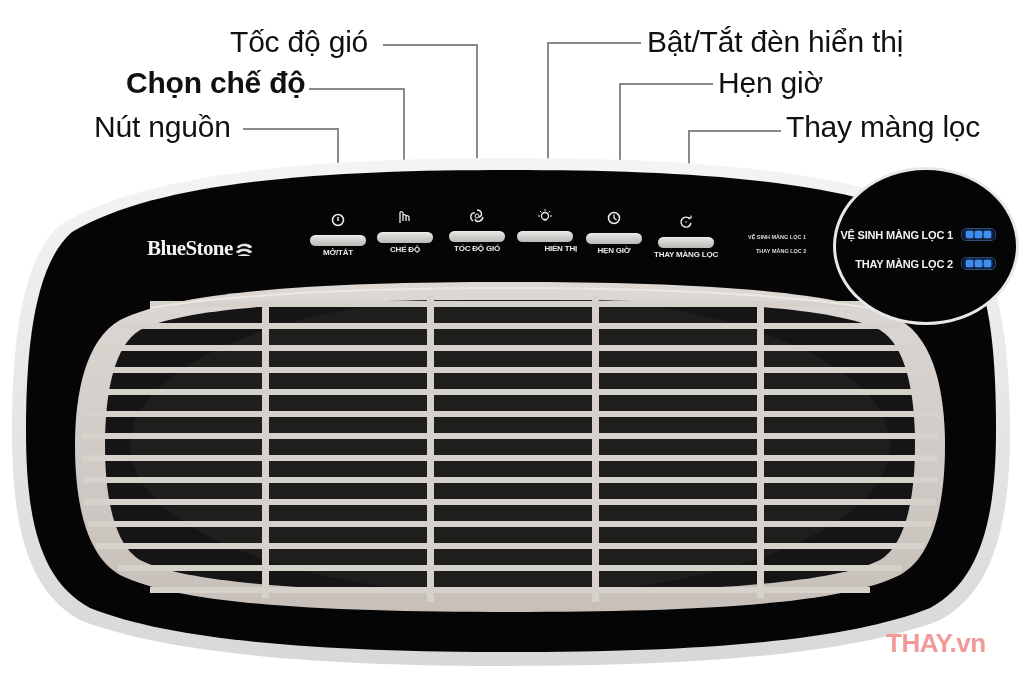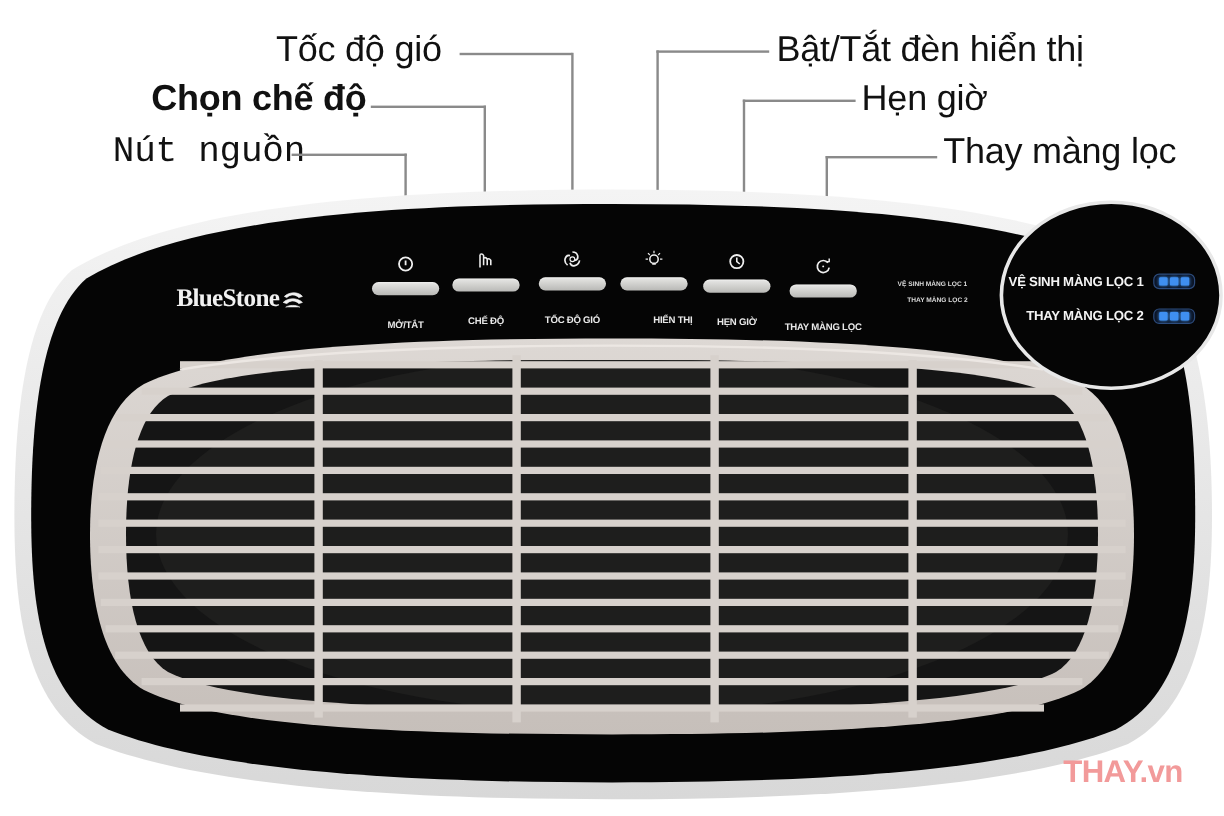--- a/index.html
+++ b/index.html
@@ -5,35 +5,35 @@
   html,body{margin:0;padding:0;}
   body{width:1020px;height:680px;background:#ffffff;position:relative;overflow:hidden;font-family:"Liberation Sans",sans-serif;}
   .callout{position:absolute;font-size:30px;color:#111;white-space:nowrap;line-height:1;letter-spacing:-0.2px;}
   .leader{position:absolute;background:#8a8a8a;}
   .device{position:absolute;left:0;top:0;width:1020px;height:680px;}
   .brand{position:absolute;left:147px;top:236px;color:#f2f2f2;font-family:Liberation Serif, serif;font-weight:bold;font-size:21px;letter-spacing:-0.6px;}
   .brand-mark{display:inline-block;vertical-align:middle;margin-left:2px;}
   .ctrl{position:absolute;width:64px;text-align:center;}
   .ctrl .ico{height:18px;display:flex;justify-content:center;align-items:center;}
   .ctrl .btn{margin:6px auto 0;width:56px;height:11px;border-radius:6px;background:linear-gradient(#e8e8e6,#b9b9b6);box-shadow:0 1px 1px rgba(255,255,255,.3) inset;cursor:pointer;}
-  .ctrl .lbl{margin-top:20px;color:#e8e8e8;font-size:8px;font-weight:bold;letter-spacing:-0.2px;white-space:nowrap;}
+  .ctrl .lbl{margin-top:2px;color:#e8e8e8;font-size:8px;font-weight:bold;letter-spacing:-0.2px;white-space:nowrap;}
   .small-ind{position:absolute;color:#dcdcdc;font-size:5.5px;font-weight:bold;white-space:nowrap;text-align:right;}
   .zoom-circle{position:absolute;left:833px;top:167px;width:186px;height:158px;border-radius:50%;background:#050505;border:3px solid #e8e8e8;box-sizing:border-box;}
   .zrow{position:absolute;right:20px;display:flex;align-items:center;gap:8px;}
   .zrow .zl{color:#f4f4f4;font-size:11px;font-weight:bold;letter-spacing:-0.2px;white-space:nowrap;}
   .leds{display:flex;gap:2px;padding:2px 4px;border:1px solid #2c4a7a;border-radius:5px;background:#0b1426;}
   .led{width:7px;height:7px;border-radius:1px;background:#3f8ff0;box-shadow:0 0 3px #4aa0ff;}
   .watermark{position:absolute;left:886px;top:628px;color:#f29a9a;font-size:26px;font-weight:bold;letter-spacing:-0.5px;}
 </style>
 </head>
 <body>
 
 <div class="callout" style="left:230px;top:27px;">Tốc độ gió</div>
 <div class="callout" style="left:126px;top:68px;font-weight:bold;">Chọn chế độ</div>
-<div class="callout" style="left:94px;top:112px;font-family:Liberation Mono, monospace;">Nút nguồn</div>
+<div class="callout" style="left:94px;top:112px;">Nút nguồn</div>
 <div class="callout" style="left:647px;top:27px;">Bật/Tắt đèn hiển thị</div>
 <div class="callout" style="left:718px;top:68px;">Hẹn giờ</div>
 <div class="callout" style="left:786px;top:112px;">Thay màng lọc</div>
 
 <div class="leader" style="left:383px;top:44px;width:94px;height:2px;"></div>
 <div class="leader" style="left:476px;top:44px;width:2px;height:150px;"></div>
 <div class="leader" style="left:309px;top:88px;width:96px;height:2px;"></div>
 <div class="leader" style="left:403px;top:88px;width:2px;height:106px;"></div>
 <div class="leader" style="left:243px;top:128px;width:96px;height:2px;"></div>
 <div class="leader" style="left:337px;top:128px;width:2px;height:66px;"></div>

